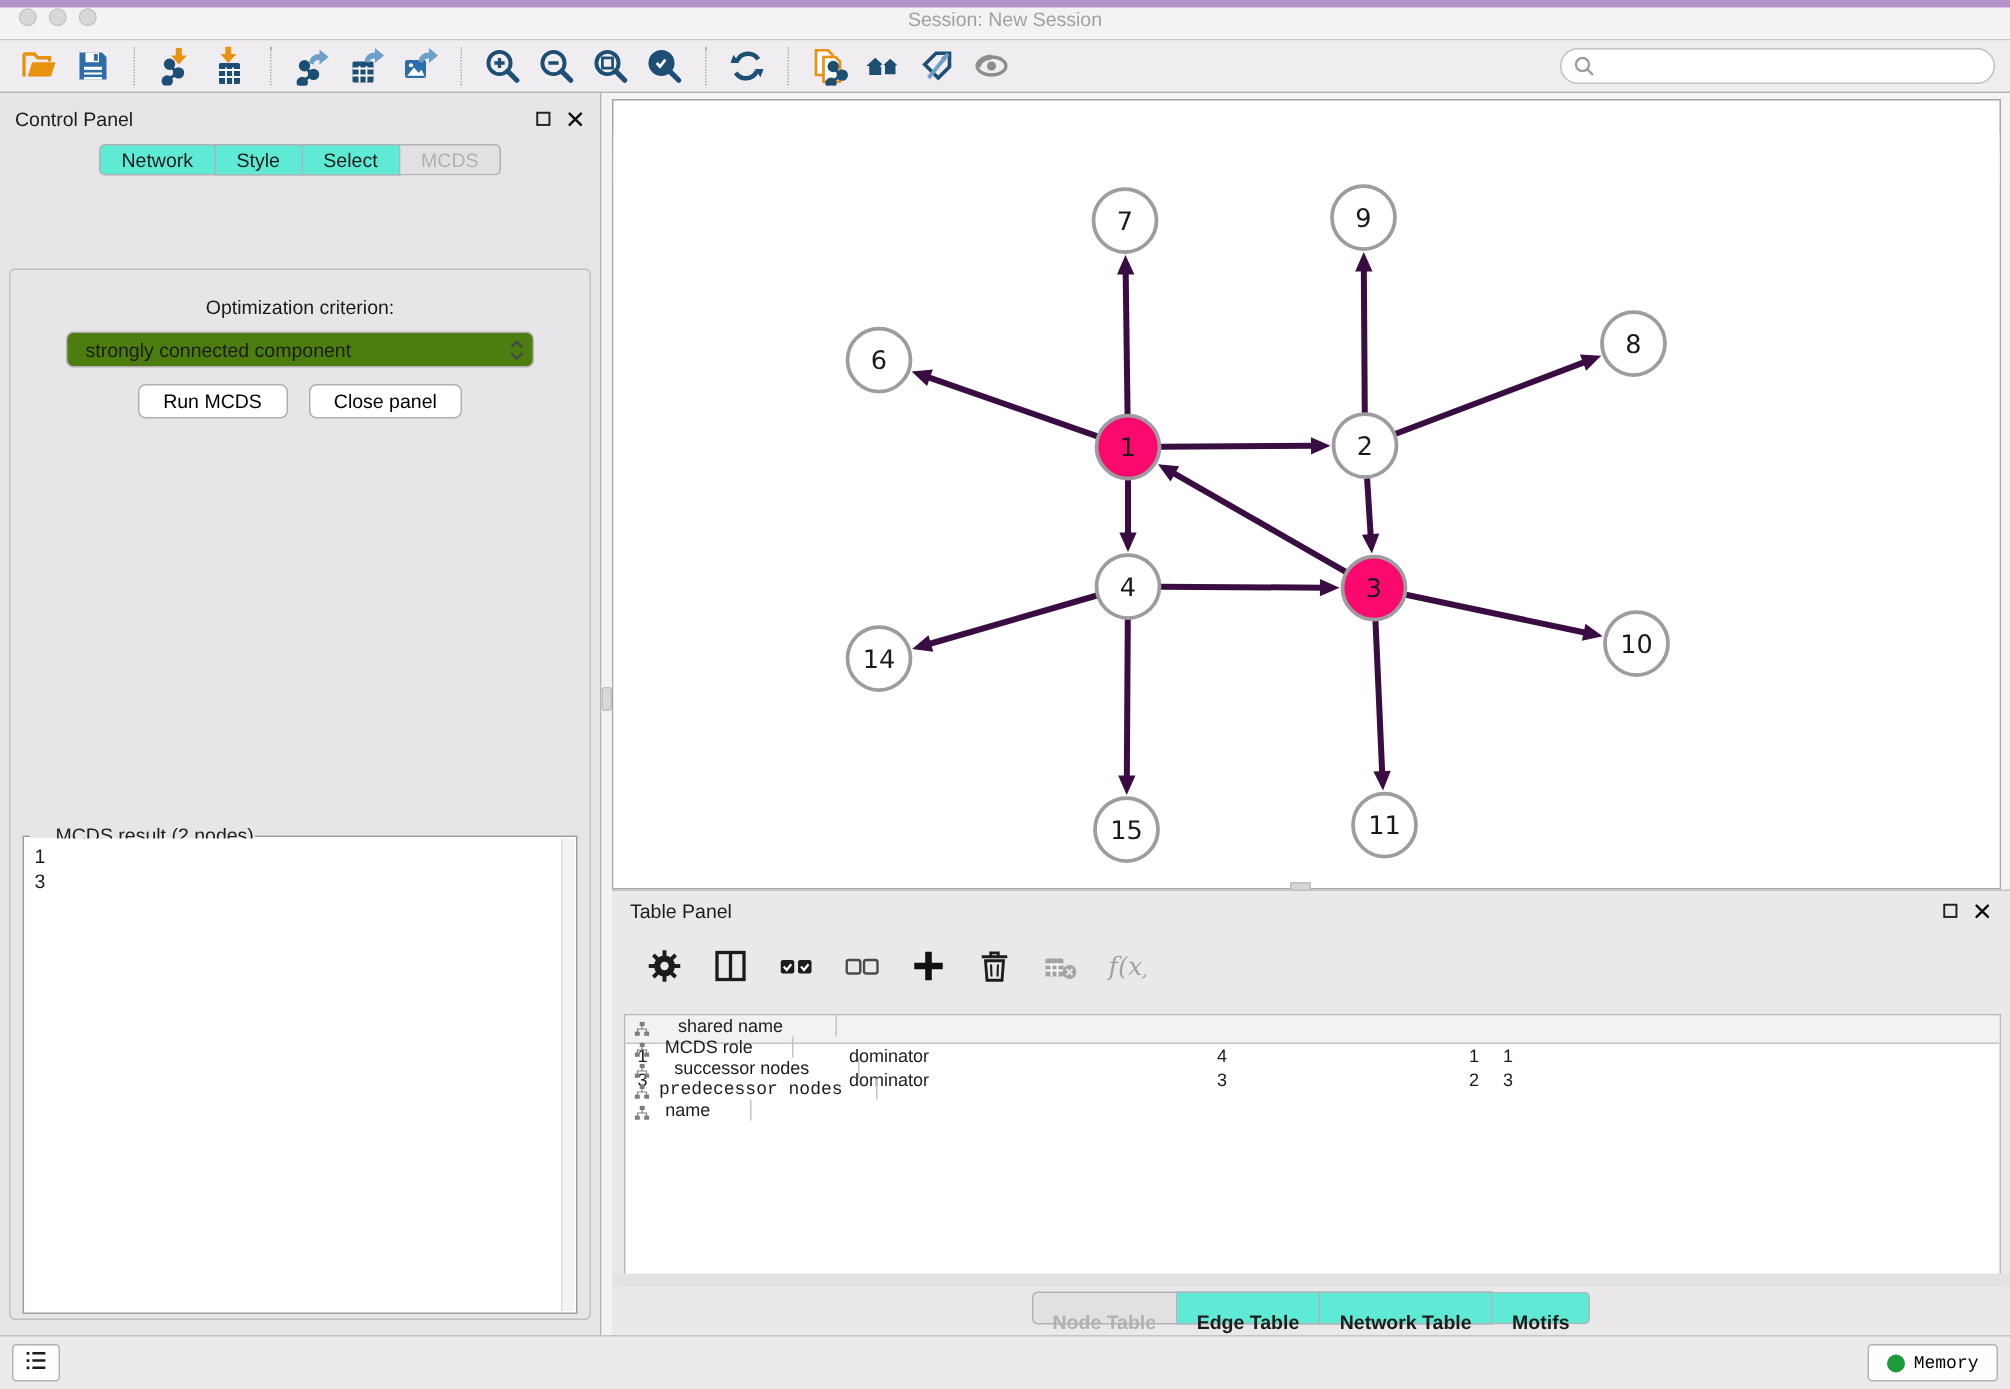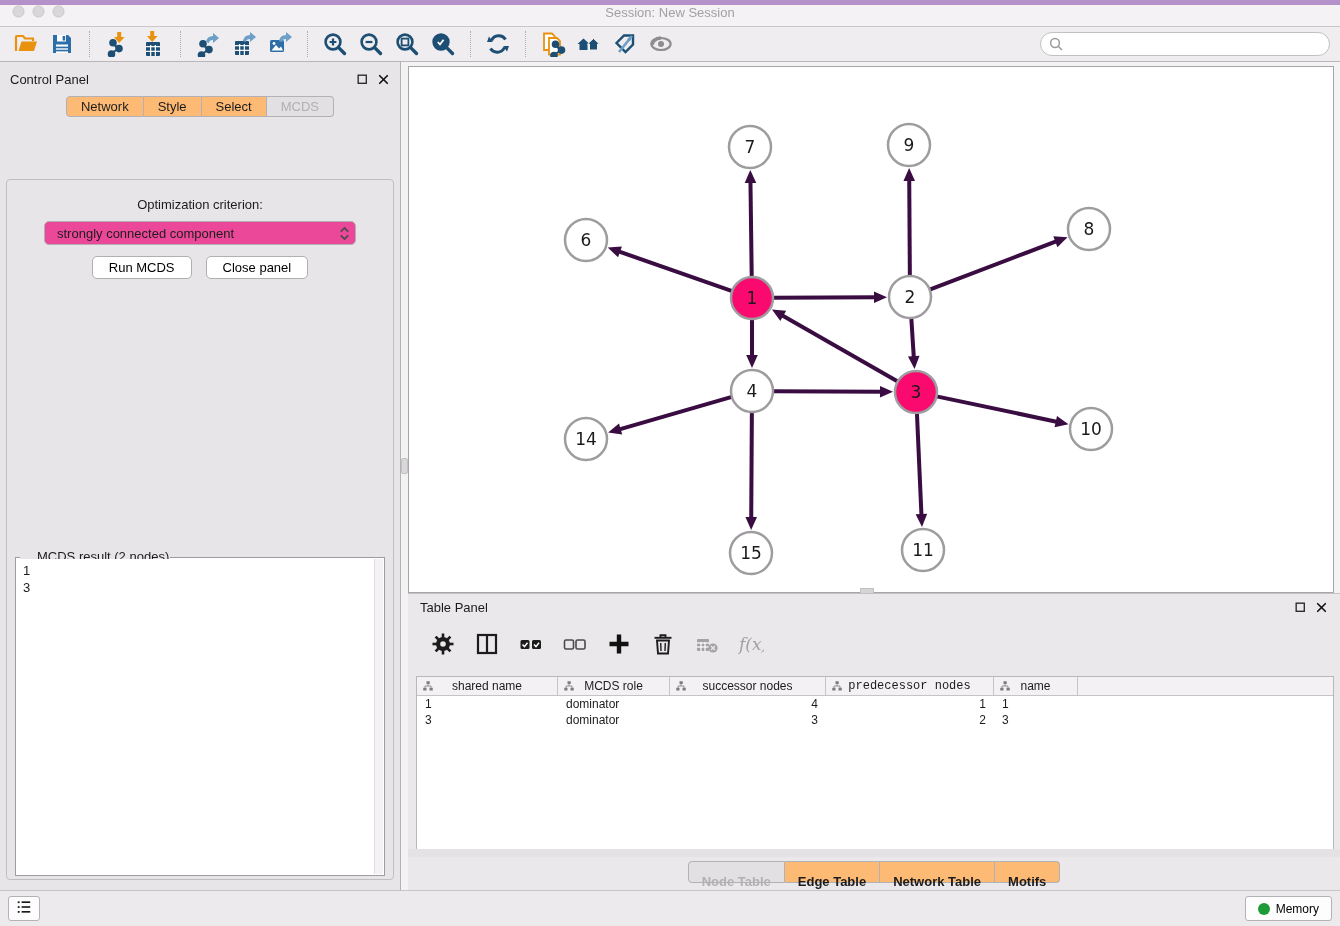--- a/index.html
+++ b/index.html
@@ -25,27 +25,27 @@
   .search-wrap input { border:none; outline:none; flex:1; margin-left:5px; font-size:13px; background:transparent; }
 
   
   .control-panel { position:absolute; top:62px; left:0; width:401px; bottom:36px; background:#e7e5e7; border-right:1px solid #b3b1b3; }
   .cp-header { height:28px; display:flex; align-items:center; padding:6px 10px 0 10px; }
   .cp-header .panel-title { font-size:13px; }
   .panel-header-icons { margin-left:auto; display:flex; gap:8px; align-items:center; }
   .panel-header-icons span { width:13px; height:13px; display:inline-block; }
   .panel-header-icons svg { width:13px; height:13px; }
   .cp-tabs { margin-top:6px; display:flex; justify-content:center; position:relative; z-index:2; }
-  .tab { height:21px; line-height:19px; padding:0 14px; background:#fdba74; border:1px solid #b3b1b3; border-left:none; font-size:13px; }
+  .tab { height:21px; line-height:19px; padding:0 14px; background:#5eead4; border:1px solid #b3b1b3; border-left:none; font-size:13px; }
   .tab:first-child { border-left:1px solid #b3b1b3; border-radius:4px 0 0 4px; }
   .tab:last-child { border-radius:0 4px 4px 0; }
   .tab.selected { background:#e2e0e2; color:#b2b0b2; }
   .cp-content { position:absolute; top:117px; left:6px; right:6px; bottom:10px; background:#e7e5e7; border:1px solid #c0bec0; border-radius:4px; }
   .opt-label { text-align:center; margin-top:17px; font-size:13px; }
-  .opt-select { margin:9px auto 0 auto; width:312px; height:24px; background:#ec4899; border:1px solid #b1afb1; border-radius:5px; display:flex; align-items:center; padding:0 4px 0 12px; }
+  .opt-select { margin:9px auto 0 auto; width:312px; height:24px; background:#4d7c0f; border:1px solid #b1afb1; border-radius:5px; display:flex; align-items:center; padding:0 4px 0 12px; }
   .opt-select .sel-value { flex:1; font-size:13px; }
   .opt-select svg { width:13px; height:17px; }
   .cp-buttons { display:flex; justify-content:center; gap:14px; margin-top:11px; }
   .btn { height:23px; padding:0 16px; background:#fff; border:1px solid #b1afb1; border-radius:5px; font-size:13px; font-family:inherit; }
   .result-box { position:absolute; left:8px; right:8px; top:377px; bottom:3px; border:1px solid #9e9c9e; background:#fff; }
   .result-box legend { position:absolute; top:-9px; left:18px; background:transparent; padding:0 3px; font-size:13px; }
   .result-legend-bg { position:absolute; top:-9px; left:4px; height:10px; background:#e7e5e7; z-index:0; width:150px;}
   .result-lines { position:absolute; inset:1px 11px 1px 1px; padding:3px 6px; font-size:13px; line-height:17px; overflow:hidden; background:#fff;}
   .result-scroll { position:absolute; top:1px; bottom:1px; right:1px; width:9px; background:#f4f2f4; border-left:1px solid #e0dee0; }
 
@@ -60,32 +60,32 @@
   .nw-title { position:absolute; left:0; right:0; text-align:center; font-size:13px; color:#222; }
   .nw-canvas { position:absolute; top:22px; left:0; right:0; bottom:0; background:#fff; overflow:hidden; }
   .h-grip { position:absolute; top:526px; left:452px; width:14px; height:6px; background:#d6d4d6; border:1px solid #c2c0c2; z-index:3; }
 
   
   .table-panel { position:absolute; top:531px; left:0; right:0; bottom:0; background:#eae8ea; border-top:1px solid #c4c2c4; }
   .tp-header { height:26px; display:flex; align-items:center; padding:0 12px 0 12px; }
   .tp-toolbar { height:48px; display:flex; align-items:center; padding-left:16px; gap:6px; }
   .tp-toolbar .tb-btn { width:38px; }
   .table-wrap { position:absolute; top:82px; left:8px; right:6px; height:181px; background:#fff; border:1px solid #b9b7b9; overflow:hidden; }
-  .thead { display:flex; height:19px; background:#f3f1f3; border-bottom:1px solid #c6c4c6; }
+  .thead { display:flex; height:19px; background:#f3f1f3; border-bottom:1px solid #c6c4c6;flex-direction:column; }
   .th { position:relative; border-right:1px solid #c6c4c6; display:flex; align-items:center; justify-content:center; font-size:12px; }
   .th svg { position:absolute; left:5px; top:3px; width:12px; height:12px; }
   .trow { display:flex; height:16px; font-size:12px; }
   .td { padding:0 8px; line-height:16px; white-space:nowrap; overflow:hidden; }
   .tp-tabs { position:absolute; bottom:7px; left:0; right:0; display:flex; justify-content:center; }
   .tp-tabs .tab { height:22px; line-height:20px; font-weight:bold; padding:10px 13px; }
   .strip { position:absolute; bottom:33px; left:0; right:0; height:8px; background:#e4e2e4; }
 
   
   .statusbar { position:absolute; bottom:0; left:0; right:0; height:36px; background:#eceaec; border-top:1px solid #c6c4c6; display:flex; align-items:center; padding:0 8px; }
-  .sb-btn { height:25px; background:#fdfdfd; border:1px solid #b4b2b4; border-radius:3px; display:flex; align-items:center; justify-content:center; padding:0 6px; font-size:12px; font-family:Liberation Sans, sans-serif; }
+  .sb-btn { height:25px; background:#fdfdfd; border:1px solid #b4b2b4; border-radius:3px; display:flex; align-items:center; justify-content:center; padding:0 6px; font-size:12px; font-family:Liberation Mono, monospace; }
   .sb-btn svg { width:18px; height:18px; }
   .memory-btn { margin-left:auto; gap:6px; padding:0 12px; }
   .memory-dot { width:12px; height:12px; border-radius:50%; background:#1d9b38; display:inline-block; }
 
   
   .nw-canvas text { font-family:"DejaVu Sans", "Liberation Sans", sans-serif; }
 </style>
 </head>
 <body>
 

